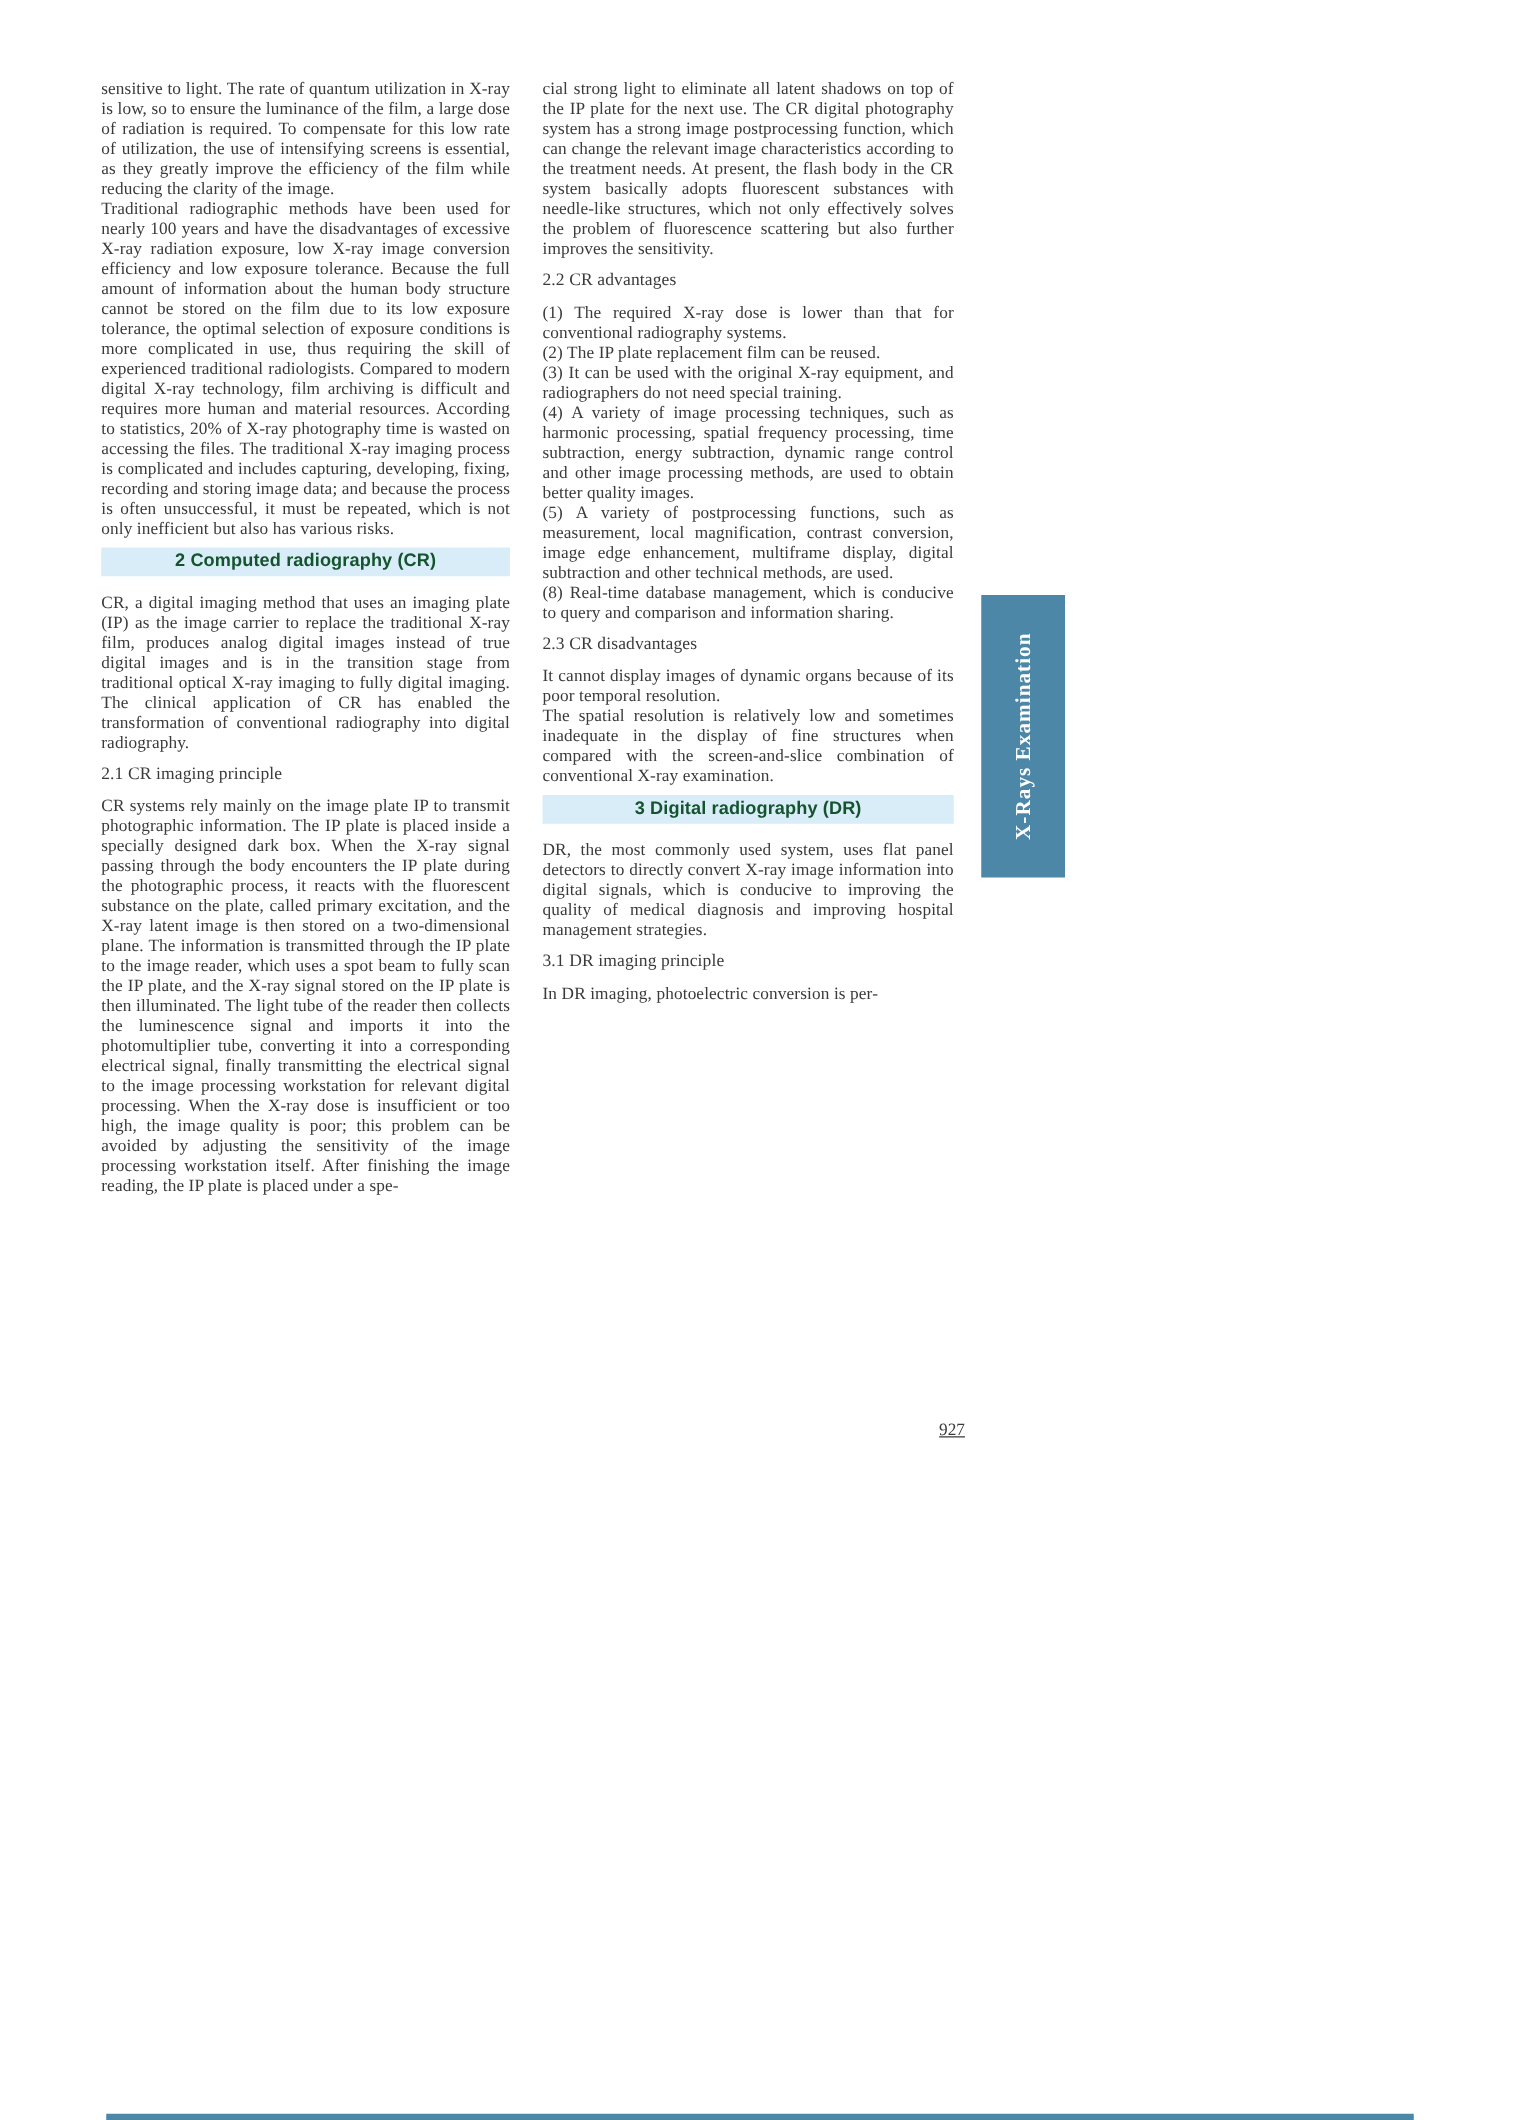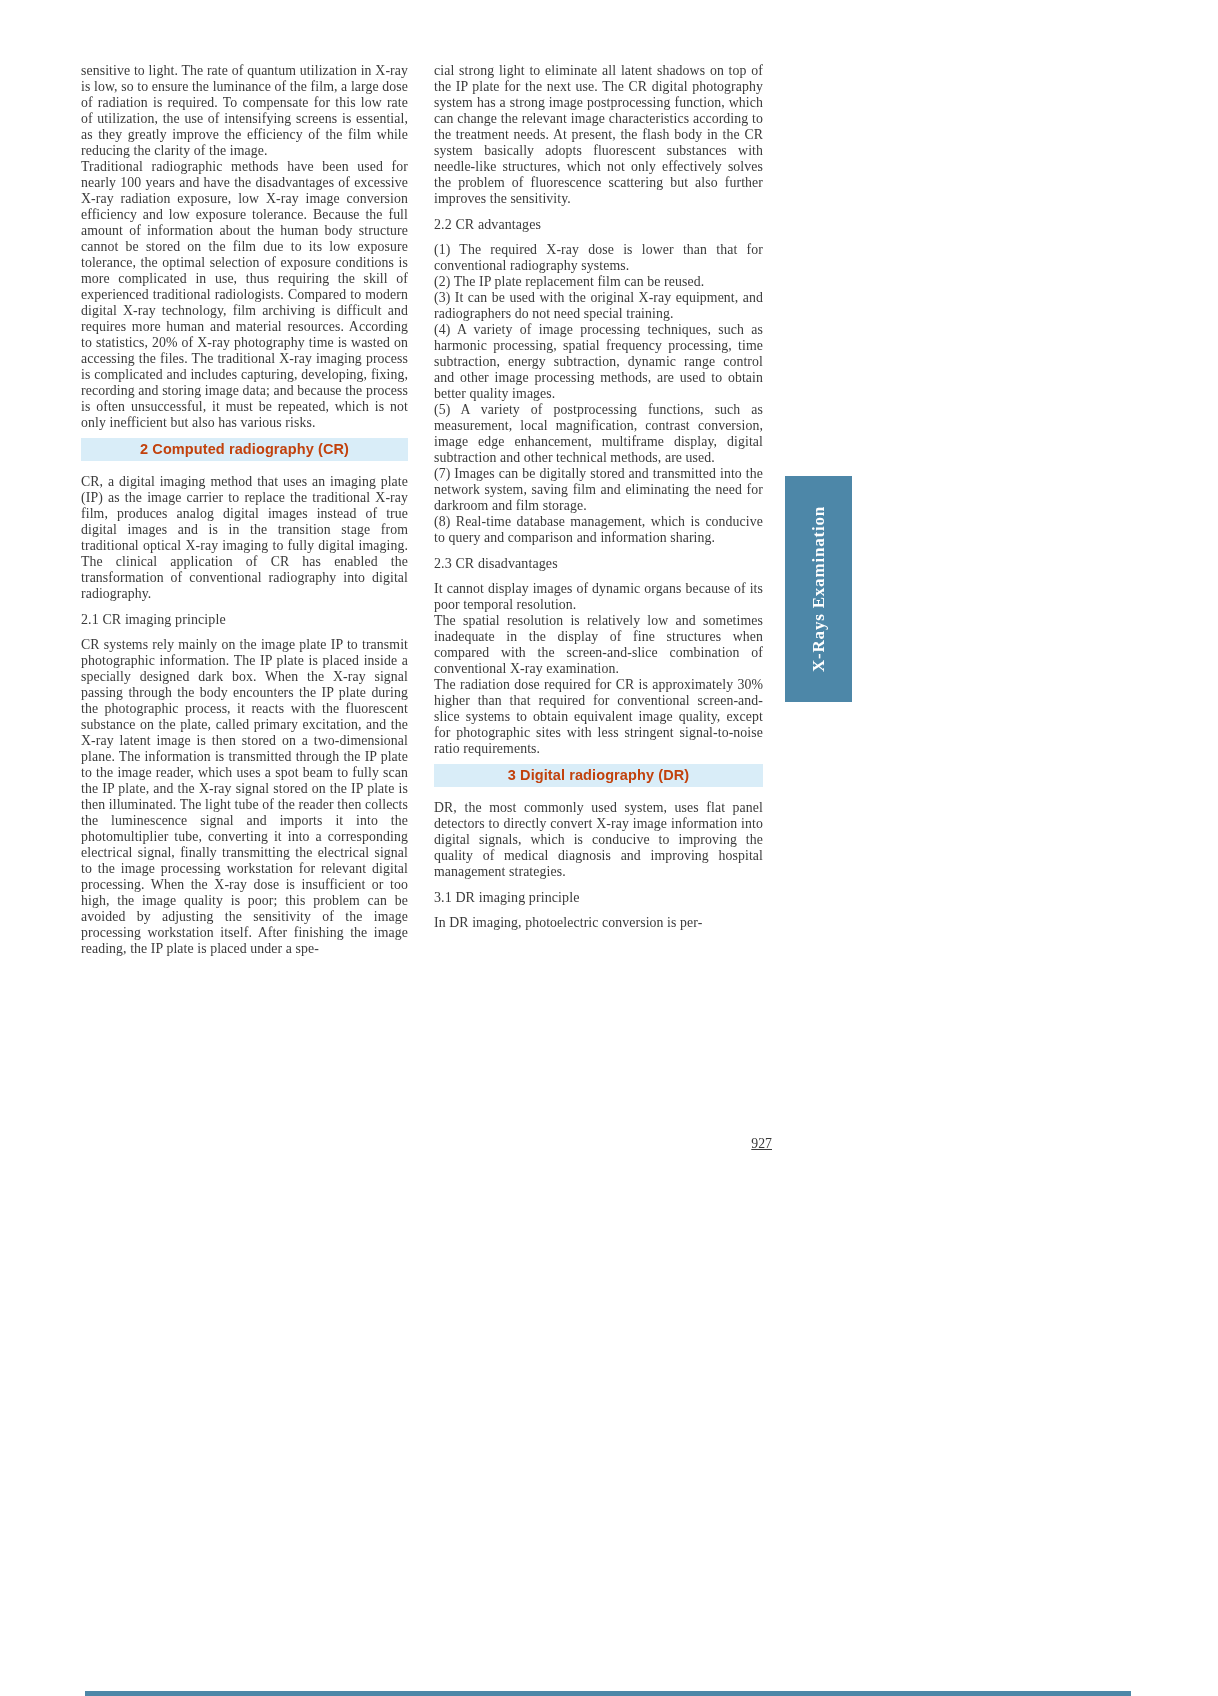--- a/index.html
+++ b/index.html
@@ -21,21 +21,21 @@
   }
   .col-left  { left: 81px;  width: 327px; }
   .col-right { left: 434px; width: 329px; }
   .para {
     margin: 0;
     text-align: justify;
   }
   .section-bar {
     margin: 7px 0 13px 0;
     background: #d9edf8;
-    color: #c2410c;
+    color: #14532d;
     font-family: "Liberation Sans", sans-serif;
     font-weight: bold;
     font-size: 14.5px;
     line-height: 23px;
     height: 23px;
     text-align: center;
   }
   .subhead {
     margin: 10px 0 9px 0;
     font-size: 14px;
@@ -97,26 +97,24 @@
   </div>
 
   <div class="col col-right">
     <p class="para">cial strong light to eliminate all latent shadows on top of the IP plate for the next use. The CR digital photography system has a strong image postprocessing function, which can change the relevant image characteristics according to the treatment needs. At present, the flash body in the CR system basically adopts fluorescent substances with needle-like structures, which not only effectively solves the problem of fluorescence scattering but also further improves the sensitivity.</p>
     <p class="subhead">2.2 CR advantages</p>
     <p class="para">(1) The required X-ray dose is lower than that for conventional radiography systems.</p>
     <p class="para">(2) The IP plate replacement film can be reused.</p>
     <p class="para">(3) It can be used with the original X-ray equipment, and radiographers do not need special training.</p>
     <p class="para">(4) A variety of image processing techniques, such as harmonic processing, spatial frequency processing, time subtraction, energy subtraction, dynamic range control and other image processing methods, are used to obtain better quality images.</p>
     <p class="para">(5) A variety of postprocessing functions, such as measurement, local magnification, contrast conversion, image edge enhancement, multiframe display, digital subtraction and other technical methods, are used.</p>
-    <p class="para">(7) Images can be digitally stored and transmitted into the network system, saving film and eliminating the need for darkroom and film storage.</p>
     <p class="para">(8) Real-time database management, which is conducive to query and comparison and information sharing.</p>
     <p class="subhead">2.3 CR disadvantages</p>
     <p class="para">It cannot display images of dynamic organs because of its poor temporal resolution.</p>
     <p class="para">The spatial resolution is relatively low and sometimes inadequate in the display of fine structures when compared with the screen-and-slice combination of conventional X-ray examination.</p>
-    <p class="para">The radiation dose required for CR is approximately 30% higher than that required for conventional screen-and-slice systems to obtain equivalent image quality, except for photographic sites with less stringent signal-to-noise ratio requirements.</p>
     <div class="section-bar">3 Digital radiography (DR)</div>
     <p class="para">DR, the most commonly used system, uses flat panel detectors to directly convert X-ray image information into digital signals, which is conducive to improving the quality of medical diagnosis and improving hospital management strategies.</p>
     <p class="subhead">3.1 DR imaging principle</p>
     <p class="para">In DR imaging, photoelectric conversion is per-</p>
   </div>
 
   <div class="side-tab">
     <span class="side-tab-text">X-Rays Examination</span>
   </div>
 

